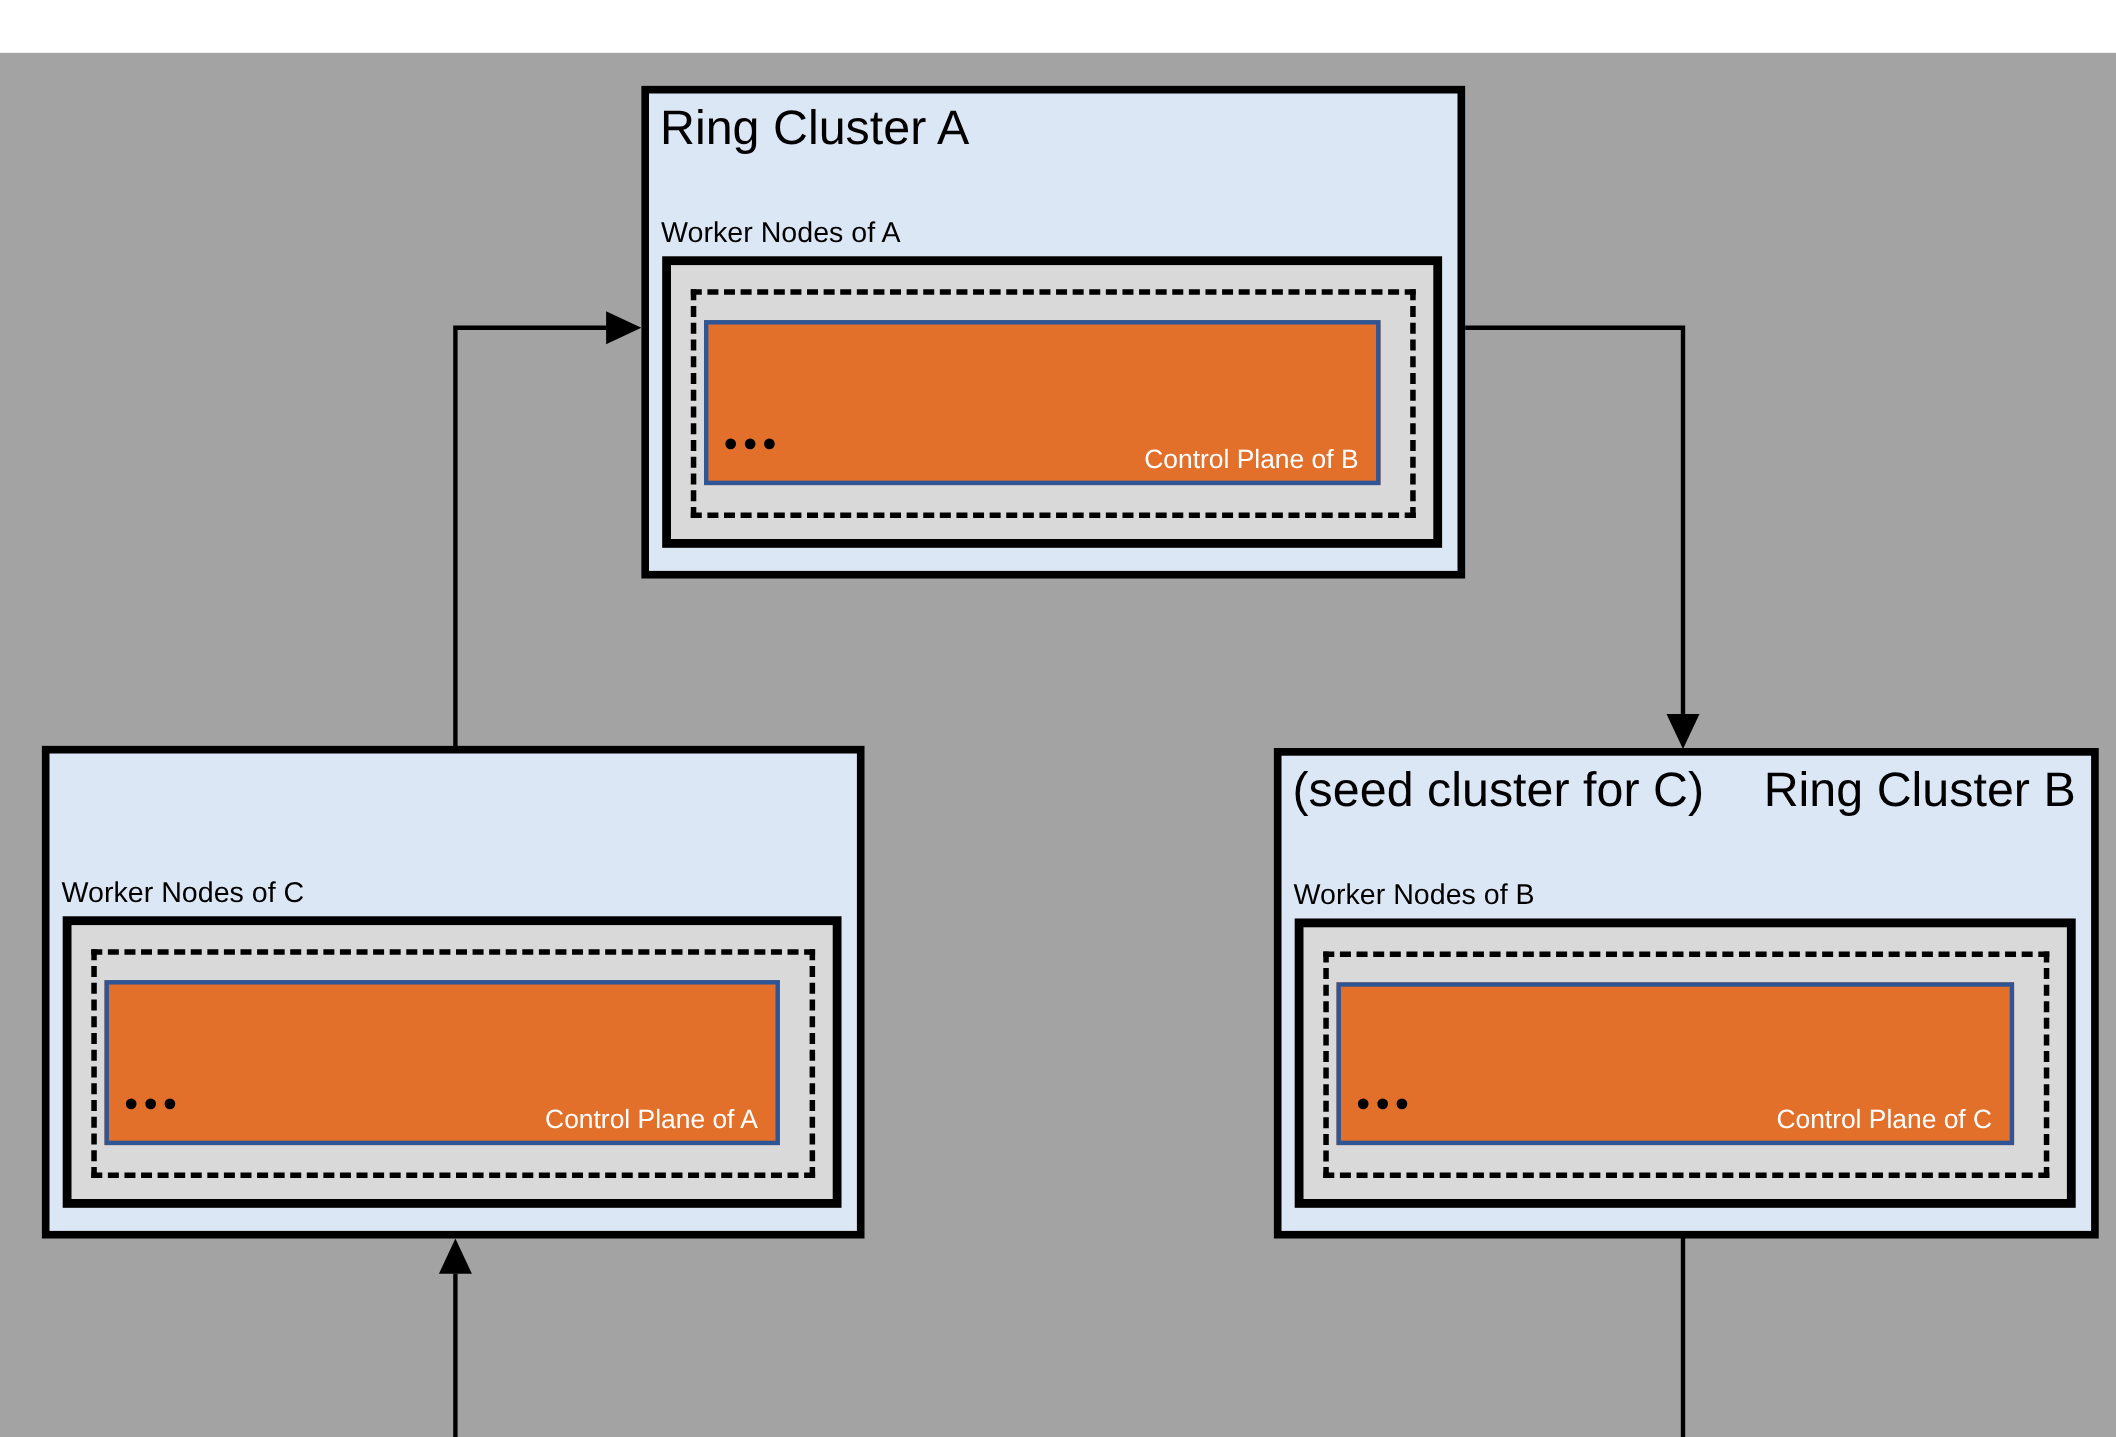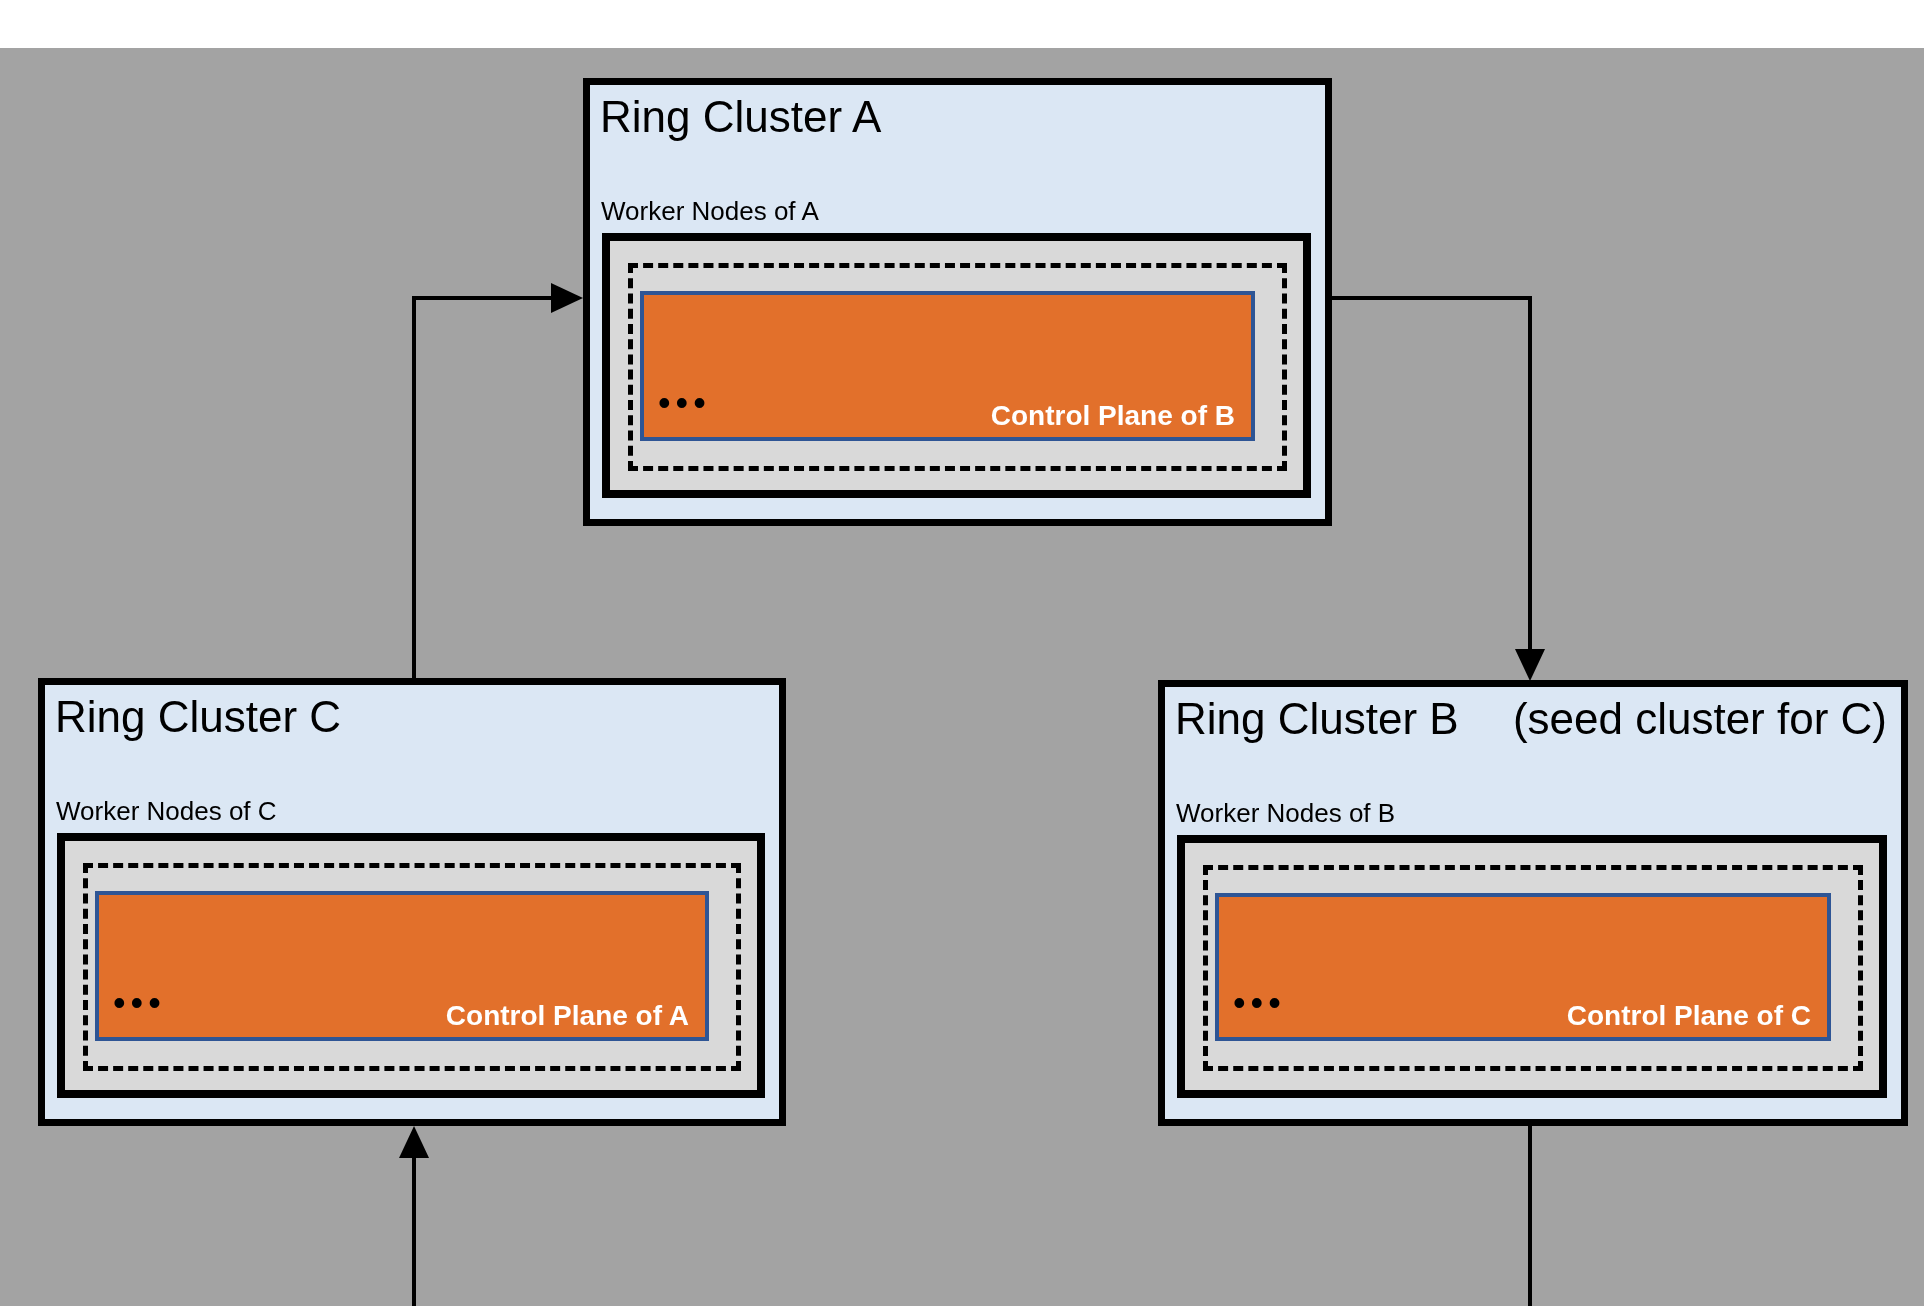--- a/index.html
+++ b/index.html
@@ -75,22 +75,22 @@
     left: 14px; bottom: 16px;
     font-size: 36px;
     letter-spacing: 5px;
     line-height: 1;
     color: #000000;
   }
 
   .cp-label {
     position: absolute;
     right: 16px; bottom: 4px;
-    font-size: 28px;
-    font-weight: bold;
+    font-size: 24px;
+    font-weight: normal;
     color: #ffffff;
     line-height: 1.2;
     white-space: nowrap;
   }
 
   
   .arrows {
     position: absolute;
     left: 0; top: 0;
     pointer-events: none;
@@ -117,37 +117,36 @@
         <div class="control-plane">
           <span class="dots">•••</span>
           <span class="cp-label">Control Plane of B</span>
         </div>
       </div>
     </div>
   </div>
 
   <div class="cluster cluster-b">
     <div class="title-row">
+      <span>(seed cluster for C)</span>
       <span>Ring Cluster B</span>
-      <span>(seed cluster for C)</span>
     </div>
     <div class="worker-label">Worker Nodes of B</div>
     <div class="worker-box">
       <div class="pod-boundary">
         <div class="control-plane">
           <span class="dots">•••</span>
           <span class="cp-label">Control Plane of C</span>
         </div>
       </div>
     </div>
   </div>
 
   <div class="cluster cluster-c">
     <div class="title-row">
-      <span>Ring Cluster C</span>
     </div>
     <div class="worker-label">Worker Nodes of C</div>
     <div class="worker-box">
       <div class="pod-boundary">
         <div class="control-plane">
           <span class="dots">•••</span>
           <span class="cp-label">Control Plane of A</span>
         </div>
       </div>
     </div>

